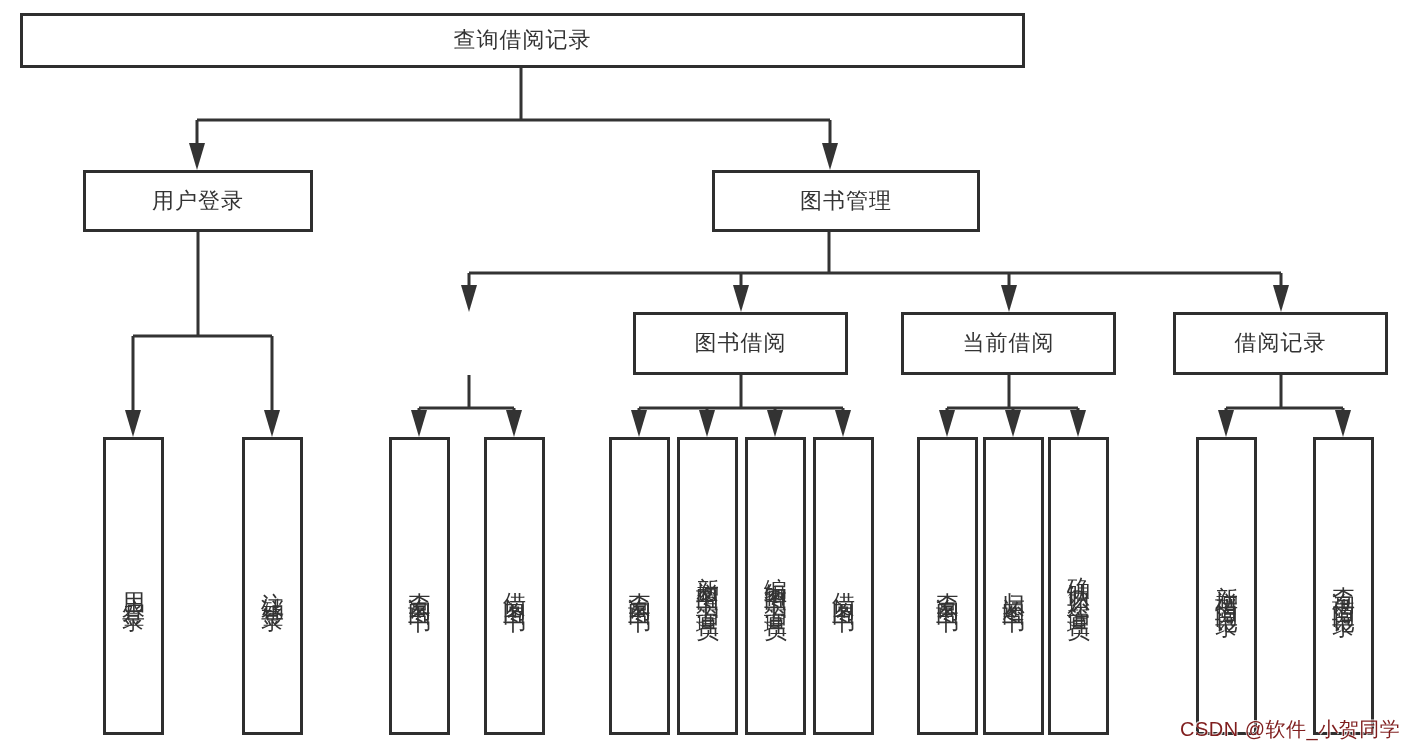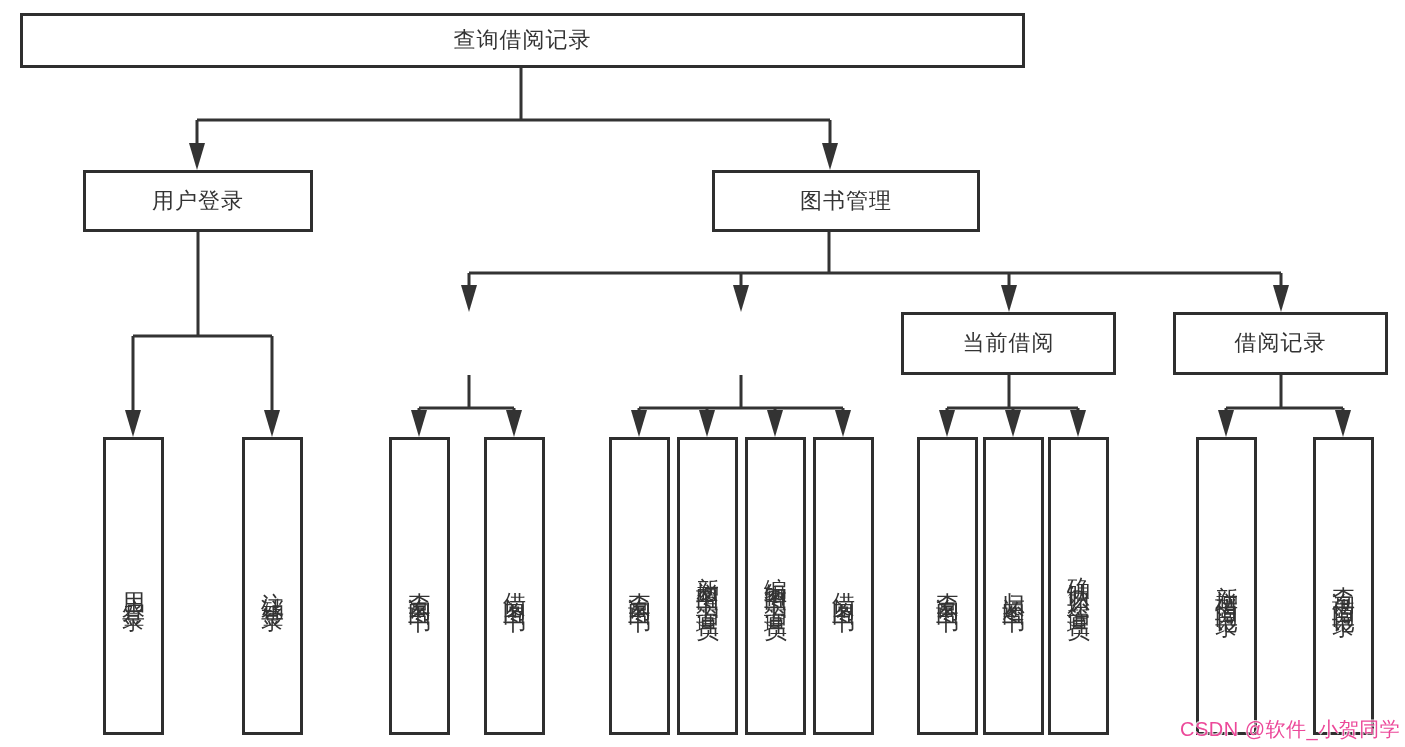--- a/index.html
+++ b/index.html
@@ -12,21 +12,21 @@
     position:absolute;box-sizing:border-box;background:#ffffff;
     border:3px solid #2f2f2f;display:flex;align-items:center;justify-content:center;
     color:#333333;z-index:1;text-align:center;
   }
   .node.h{font-size:22px;letter-spacing:1px;line-height:1.2;}
   .node.v{
     writing-mode:vertical-rl;text-orientation:mixed;
     font-size:23px;letter-spacing:6px;line-height:1;
   }
   .watermark{
-    position:absolute;z-index:3;font-size:20px;color:#ec4899;
+    position:absolute;z-index:3;font-size:20px;color:#7f1d1d;
     white-space:nowrap;letter-spacing:0.5px;
     text-shadow:1px 1px 0 rgba(255,255,255,0.8), -1px -1px 0 rgba(255,255,255,0.8);
   }
 </style>
 </head>
 <body>
 
 <div class="canvas">
 
   <svg class="connectors" width="1405" height="747" viewBox="0 0 1405 747">
@@ -60,20 +60,21 @@
       <polygon points="1218,410 1234,410 1226,437"></polygon>
       <polygon points="1335,410 1351,410 1343,437"></polygon>
     </g>
   </svg>
 
   <div class="node h" style="left:20px;top:13px;width:1005px;height:55px">查询借阅记录</div>
 
   <div class="node h" style="left:83px;top:170px;width:230px;height:62px">用户登录</div>
   <div class="node h" style="left:712px;top:170px;width:268px;height:62px">图书管理</div>
 
+  <div class="node h" style="left:633px;top:312px;width:215px;height:63px">图书借阅</div>
   <div class="node h" style="left:1173px;top:312px;width:215px;height:63px">借阅记录</div>
   <div class="node h" style="left:901px;top:312px;width:215px;height:63px">当前借阅</div>
 
   <div class="node v" style="left:103px;top:437px;width:61px;height:298px">用户登录</div>
   <div class="node v" style="left:242px;top:437px;width:61px;height:298px">注销登录</div>
 
   <div class="node v" style="left:389px;top:437px;width:61px;height:298px">查询图书</div>
   <div class="node v" style="left:484px;top:437px;width:61px;height:298px">借阅图书</div>
 
   <div class="node v" style="left:609px;top:437px;width:61px;height:298px">查询图书</div>

